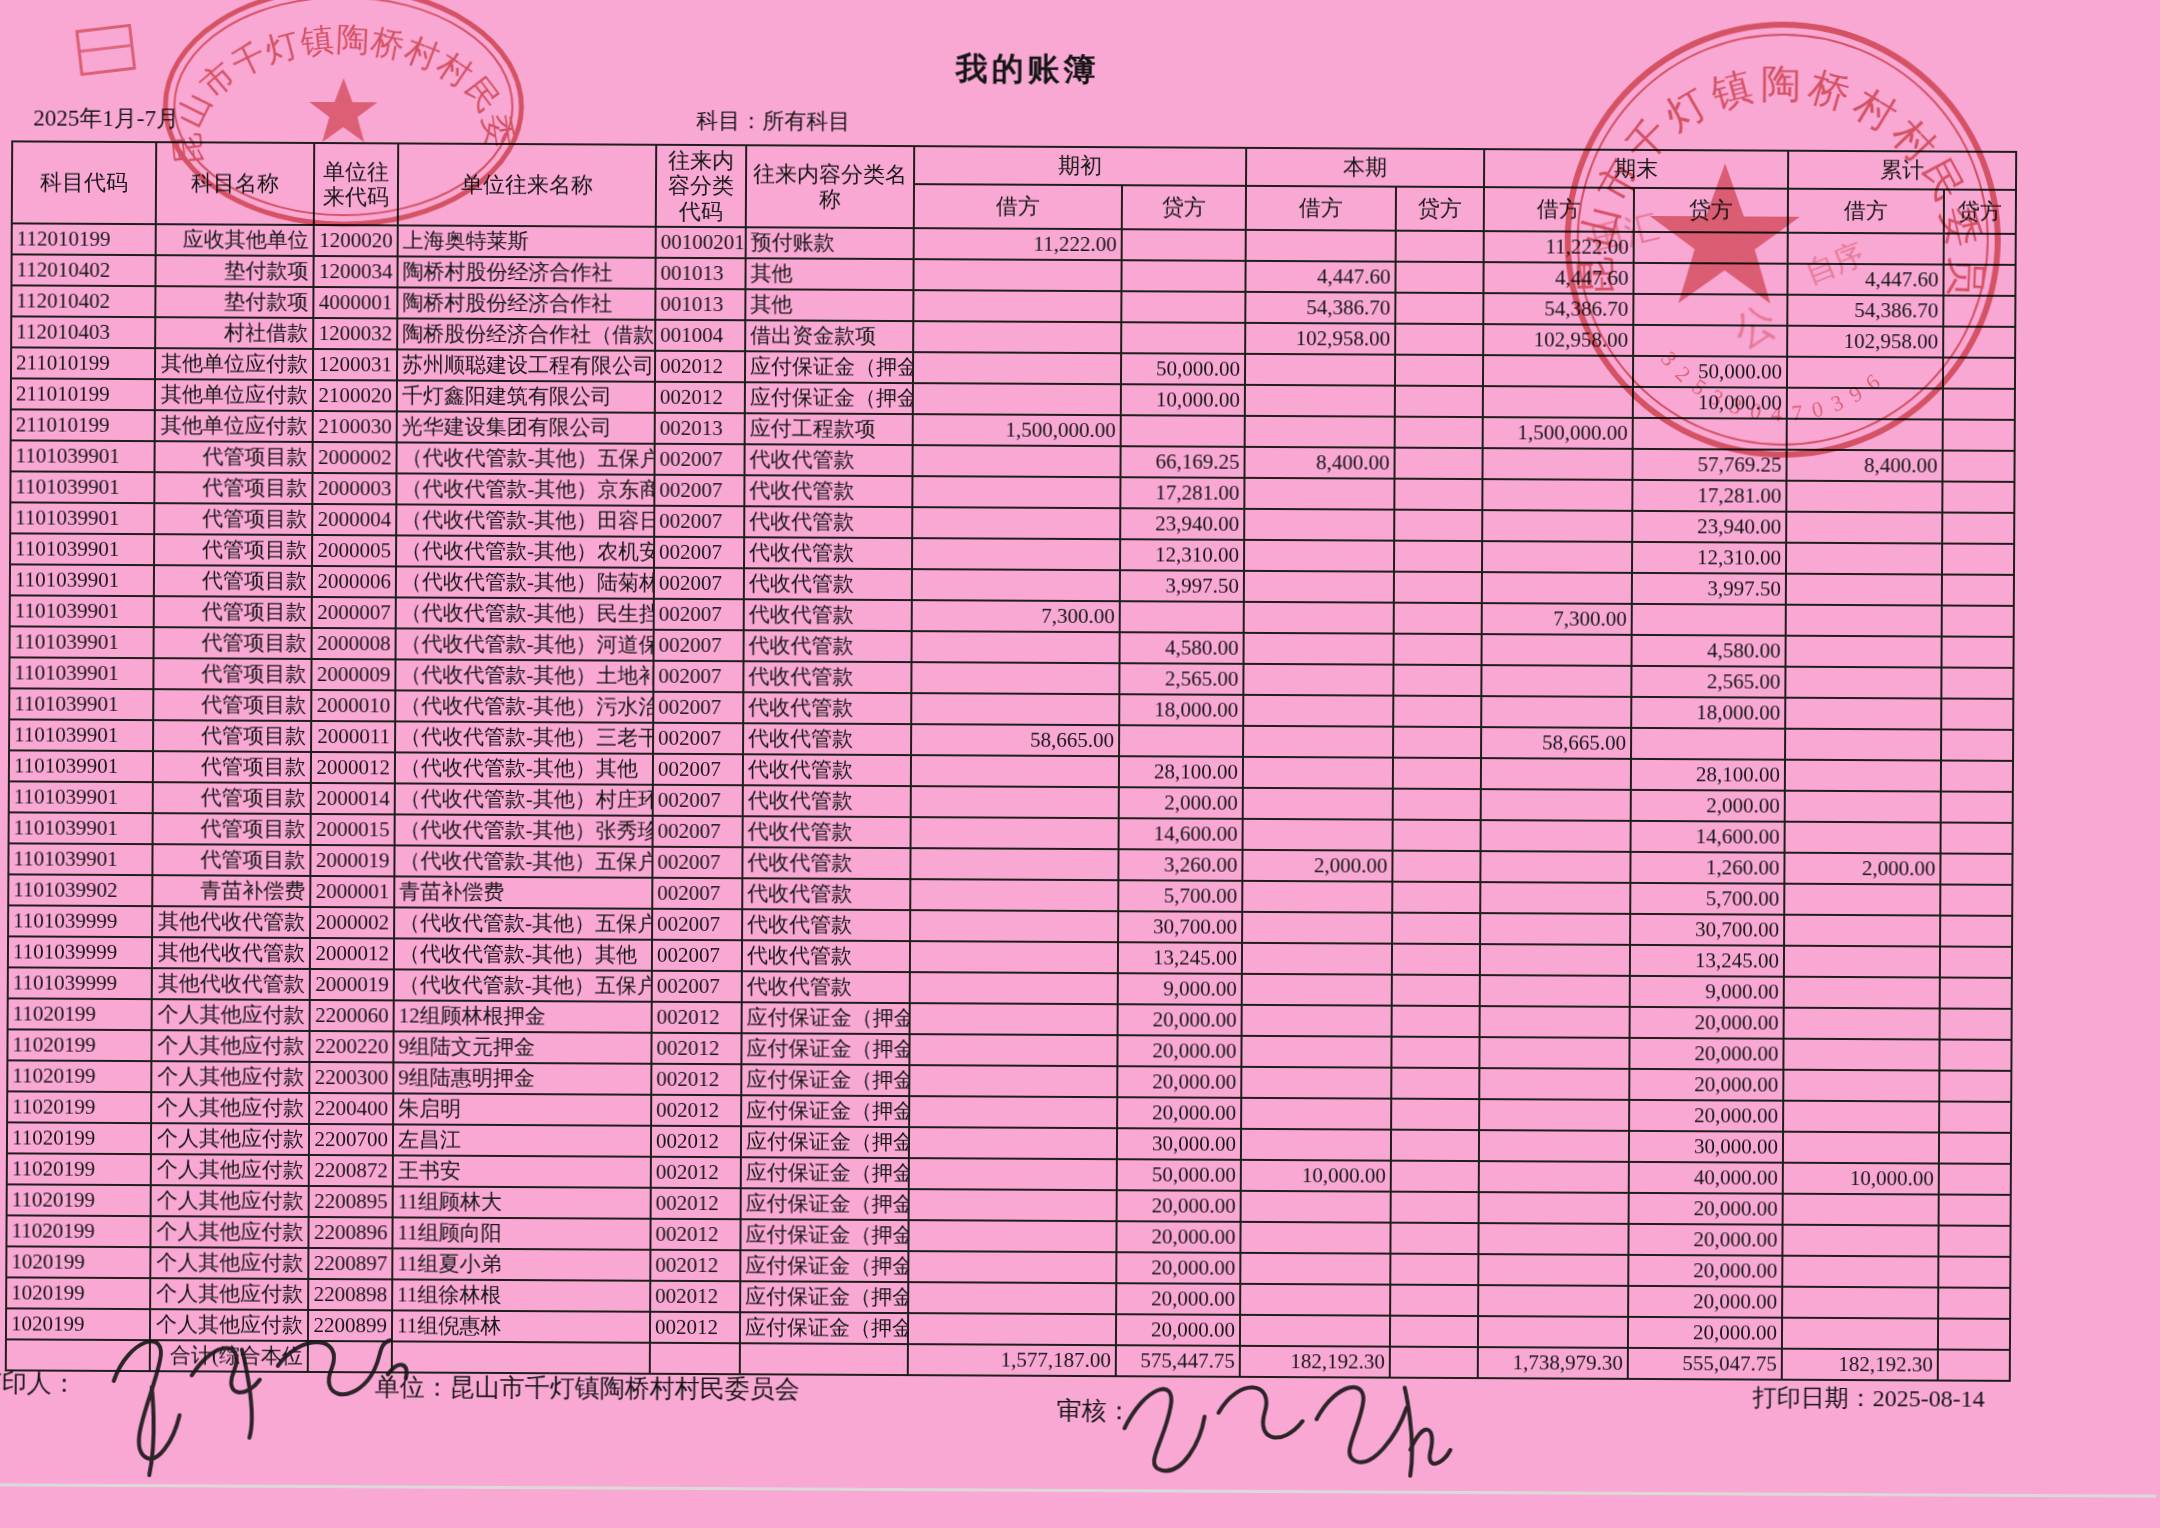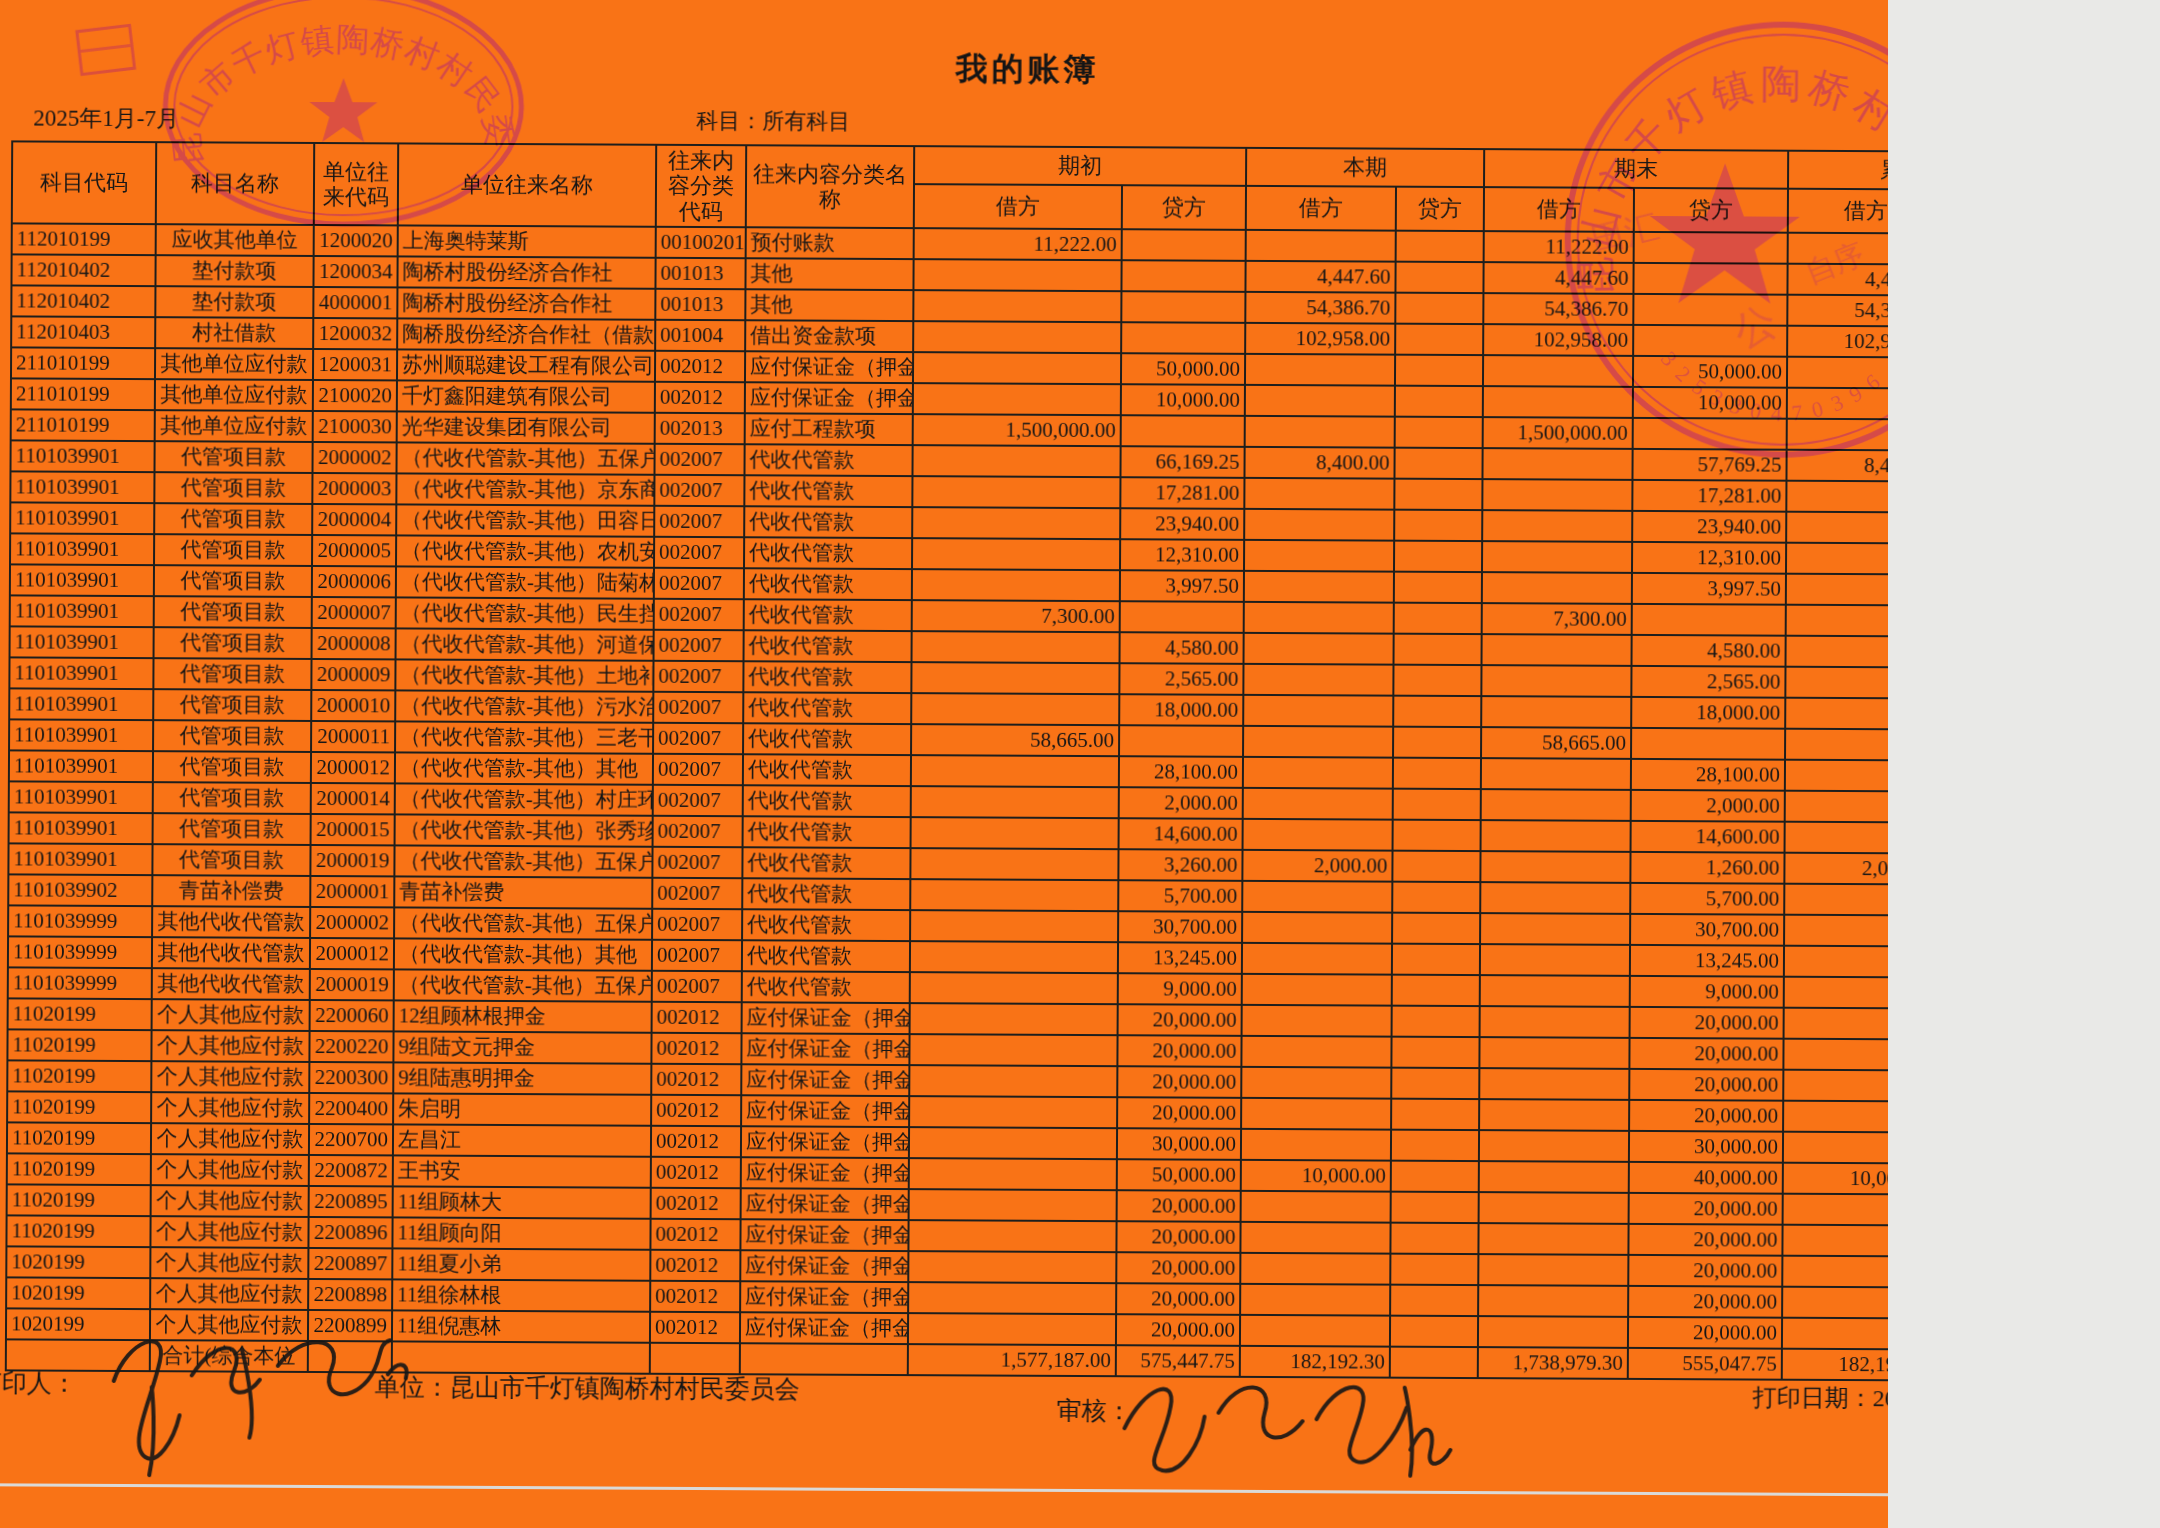--- a/index.html
+++ b/index.html
@@ -3,37 +3,37 @@
 <meta charset="utf-8">
 <style>
   html,body{margin:0;padding:0;}
   body{
     width:2160px;height:1528px;overflow:hidden;
     background:#e9e9e7;
     font-family:"Liberation Serif","DejaVu Serif",serif;
     color:#151515;
   }
   #sheet{
-    position:relative;width:1888px;height:1528px;overflow:hidden;
-    background:#f97316;
+    position:relative;width:2160px;height:1528px;overflow:hidden;
+    background:#f9a8d4;
   }
   #tilt{position:absolute;left:0;top:0;width:2160px;height:1528px;transform:rotate(0.3deg);transform-origin:1080px 760px;}
   
   .page-title{position:absolute;left:952px;top:48px;font-size:32px;font-weight:bold;letter-spacing:4px;white-space:nowrap;}
   .period{position:absolute;left:30px;top:108px;font-size:23px;white-space:nowrap;}
   .subject{position:absolute;left:693px;top:108px;font-size:22px;white-space:nowrap;}
   
   table#ledger{border-collapse:collapse;table-layout:fixed;position:absolute;left:8px;top:146px;width:2004px;background:transparent;}
   #ledger th,#ledger td{border:2px solid #1e1e1c;padding:0 4px;overflow:hidden;vertical-align:middle;}
   #ledger thead th{font-size:22px;font-weight:normal;text-align:center;line-height:1.15;padding:2px 2px;}
   #ledger tr.group-row th{height:30px;}
   #ledger tr.sub-row th{height:36px;}
   #ledger td{height:29px;font-size:21px;line-height:1.05;white-space:nowrap;}
   td.c-code{text-align:left;padding-left:8px;}
-  td.c-name{text-align:center;border-radius:14px;}
+  td.c-name{text-align:right;border-radius:14px;}
   td.c-ucode{text-align:right;padding-left:6px;}
   td.c-uname{text-align:left;}
   td.c-ccode{text-align:left;padding-left:6px;}
   td.c-cname{text-align:left;overflow:visible;position:relative;z-index:3;}
   td.c-num{text-align:right;padding-right:6px;overflow:visible;}
   
   .stamp{position:absolute;mix-blend-mode:multiply;opacity:0.85;}
   .ghost{opacity:.55;}
   
   .red-box{position:absolute;left:74px;top:32px;width:50px;height:40px;border:3px solid rgba(206,62,74,.7);transform:rotate(-7deg);mix-blend-mode:multiply;}

